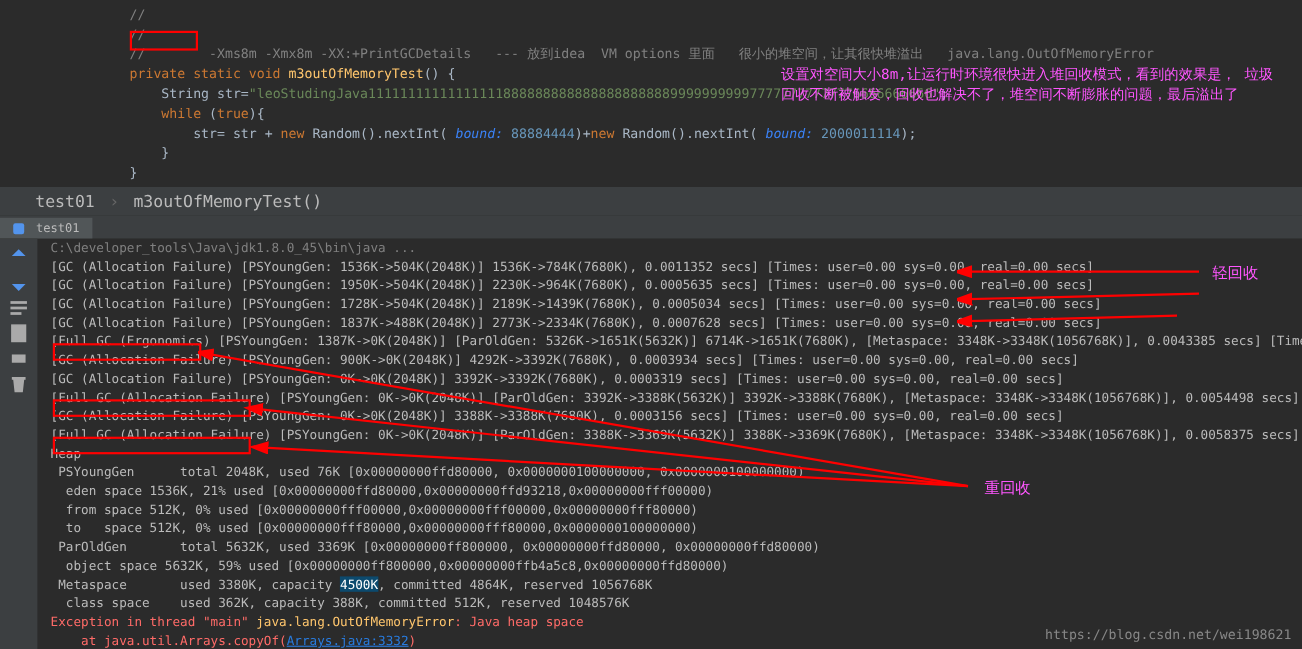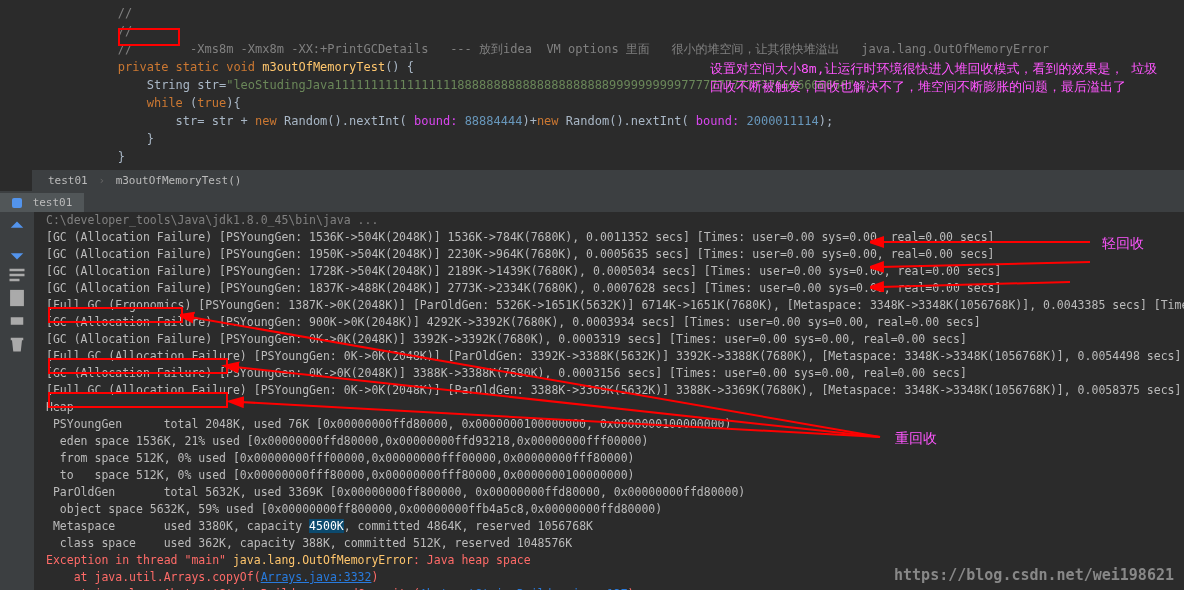--- a/index.html
+++ b/index.html
@@ -21,43 +21,42 @@
     .code-line {
       padding: 1px 20px 1px 60px;
       white-space: pre;
       line-height: 16px;
     }
     .comment { color: #808080; }
     .keyword { color: #cc7832; }
     .string { color: #6a8759; }
     .number { color: #6897bb; }
     .method { color: #ffc66d; }
-    .param-hint { color: #d946ef; }
+    .param-hint { color: #3b82f6; font-style: italic; }
     
     .red-box {
       position: absolute;
       border: 2px solid #ff0000;
       pointer-events: none;
     }
     .red-box-1 { top: 28px; left: 118px; width: 62px; height: 18px; }
     
     .annotation-text {
       position: absolute;
       color: #ff56ff;
       font-size: 13px;
       line-height: 18px;
     }
     .anno-1 { top: 60px; left: 710px; width: 460px; }
     
     .breadcrumb {
       background: #3c3f41;
-      padding: 4px 16px;
-      font-size: 11px;
+      padding: 4px 32px;
+      font-size: 15px;
       color: #bbbbbb;
-      margin-left: 32px;
     }
     .breadcrumb-sep { color: #666; margin: 0 4px; }
     
     .tab-bar {
       background: #3c3f41;
       padding: 2px 0 0 0;
     }
     .tab {
       display: inline-block;
       background: #515658;
@@ -118,22 +117,21 @@
     }
     
     .anno-2 { position: absolute; top: 23px; left: 1102px; color: #ff56ff; font-size: 14px; }
     .anno-3 { position: absolute; top: 218px; left: 895px; color: #ff56ff; font-size: 14px; }
     
     .watermark {
       position: absolute;
       bottom: 6px;
       right: 10px;
       color: #888;
-      font-size: 15px;
-      font-weight: bold;
+      font-size: 12px;
     }
   </style>
 </head>
 <body>
 
 <div class="editor-area">
   <div class="code-line comment">        //</div>
   <div class="code-line comment">        //</div>
   <div class="code-line comment">        //        -Xms8m -Xmx8m -XX:+PrintGCDetails   --- 放到idea  VM options 里面   很小的堆空间，让其很快堆溢出   java.lang.OutOfMemoryError</div>
   <div class="code-line">        <span class="keyword">private static void</span> <span class="method">m3outOfMemoryTest</span>() {</div>

